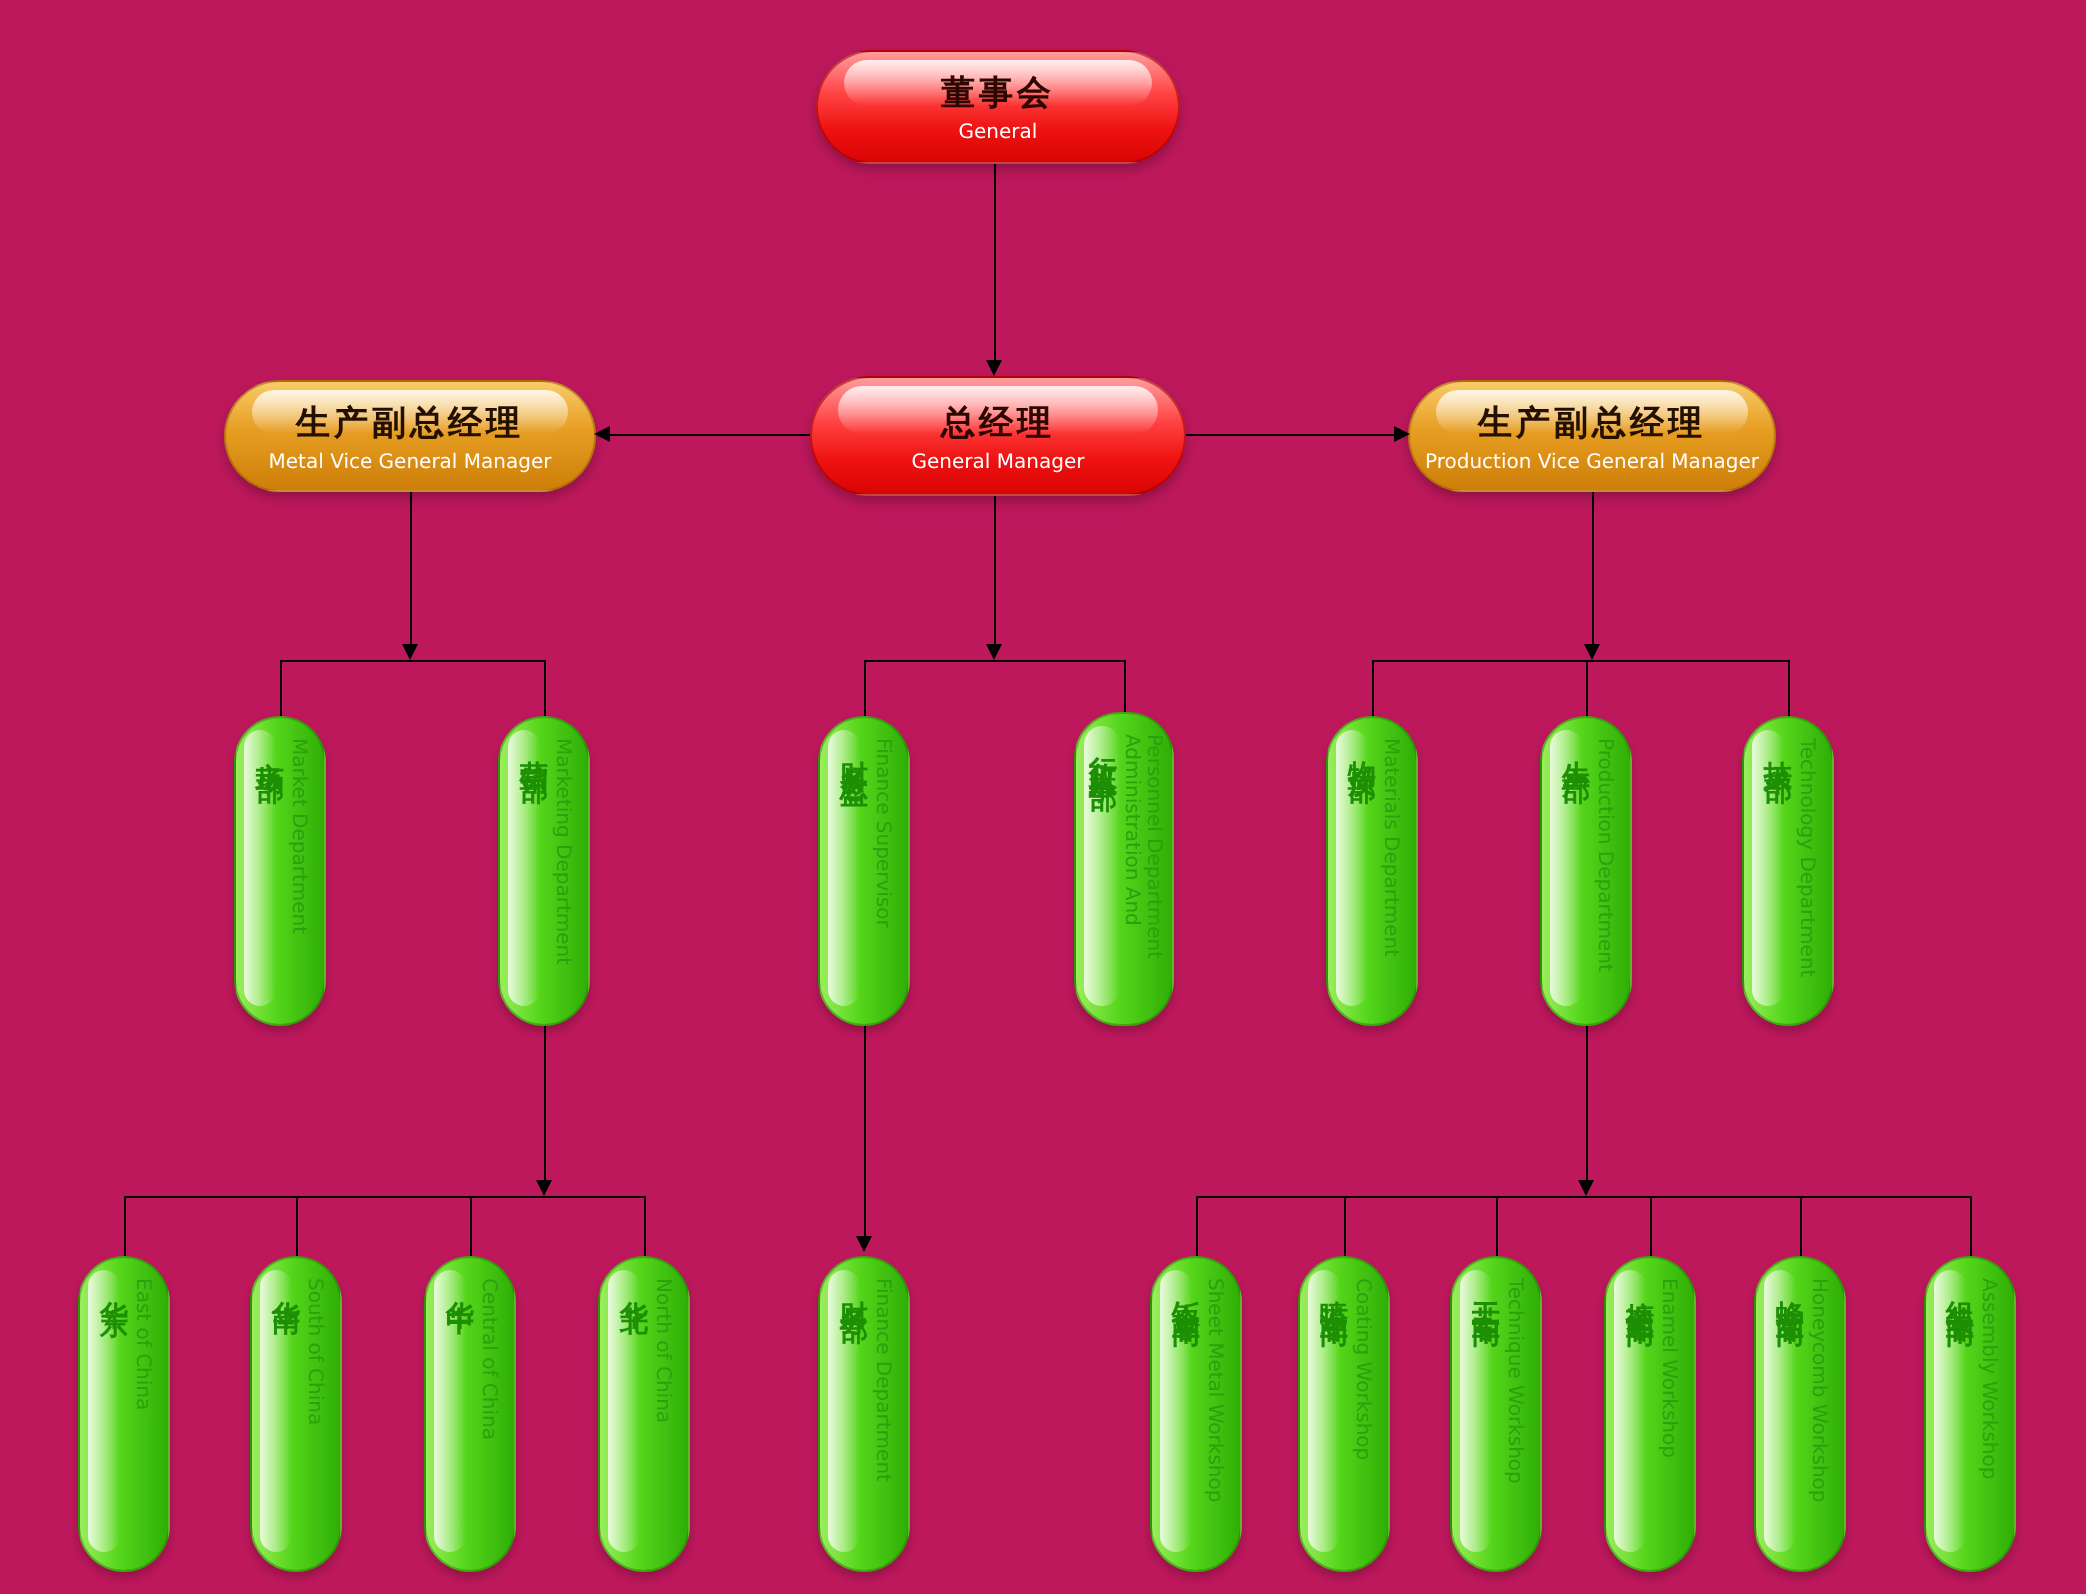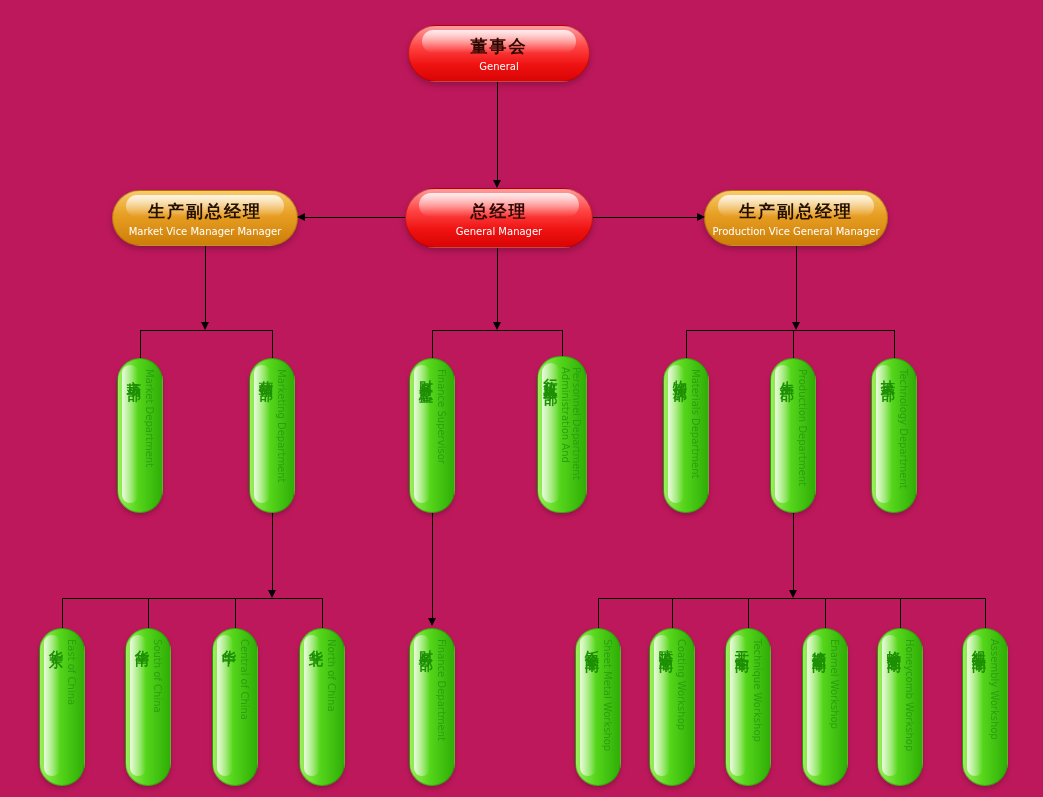--- a/index.html
+++ b/index.html
@@ -65,21 +65,21 @@
 
 <div id="canvas">
 
   <div class="pill h red" style="left:408px;top:25px;width:182px;height:57px">
     <div class="zh">董事会</div>
     <div class="en">General</div>
   </div>
 
   <div class="pill h orange" style="left:112px;top:190px;width:186px;height:56px">
     <div class="zh">生产副总经理</div>
-    <div class="en">Market Vice Manager Manager</div>
+    <div class="en">Metal Vice General Manager</div>
   </div>
   <div class="pill h red" style="left:405px;top:188px;width:188px;height:60px">
     <div class="zh">总经理</div>
     <div class="en">General Manager</div>
   </div>
   <div class="pill h orange" style="left:704px;top:190px;width:184px;height:56px">
     <div class="zh">生产副总经理</div>
     <div class="en">Production Vice General Manager</div>
   </div>
 

